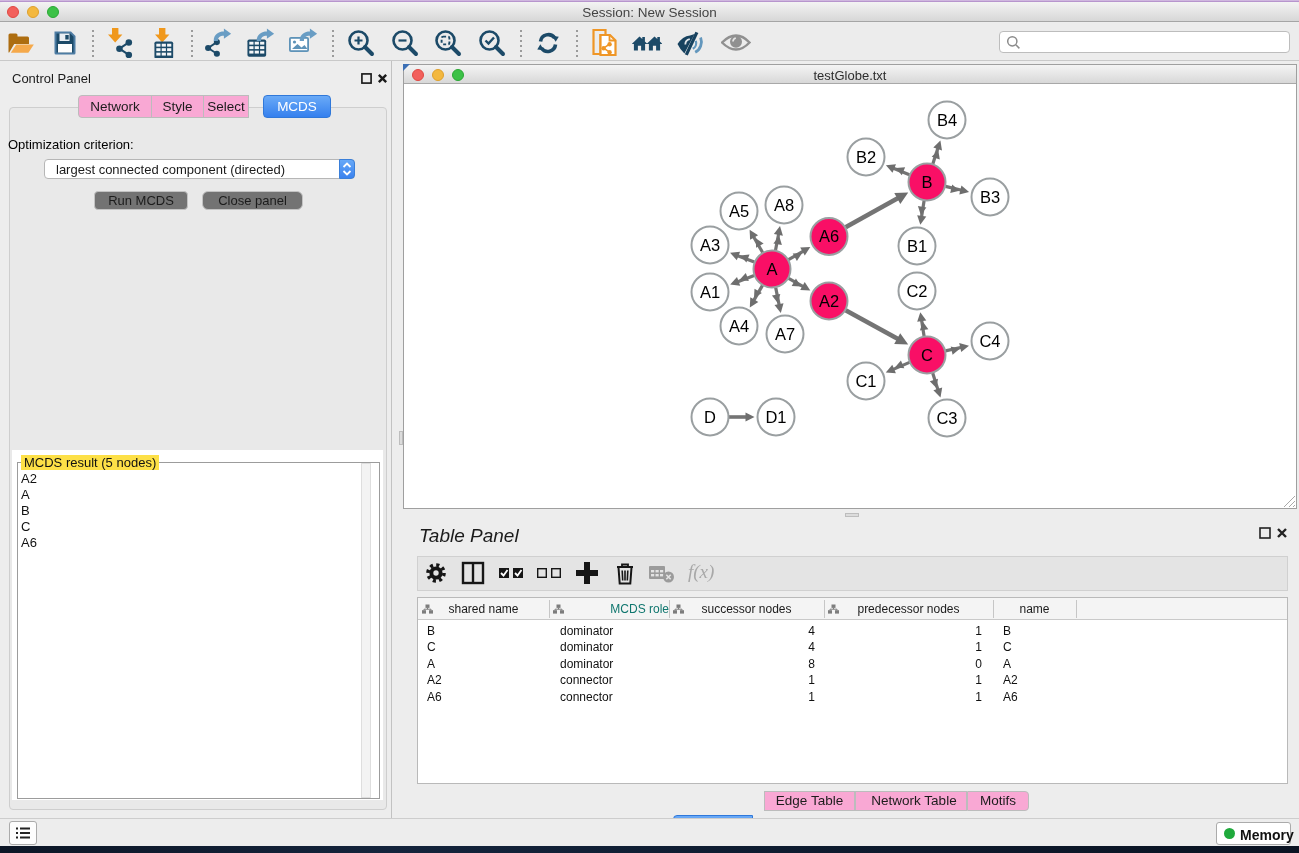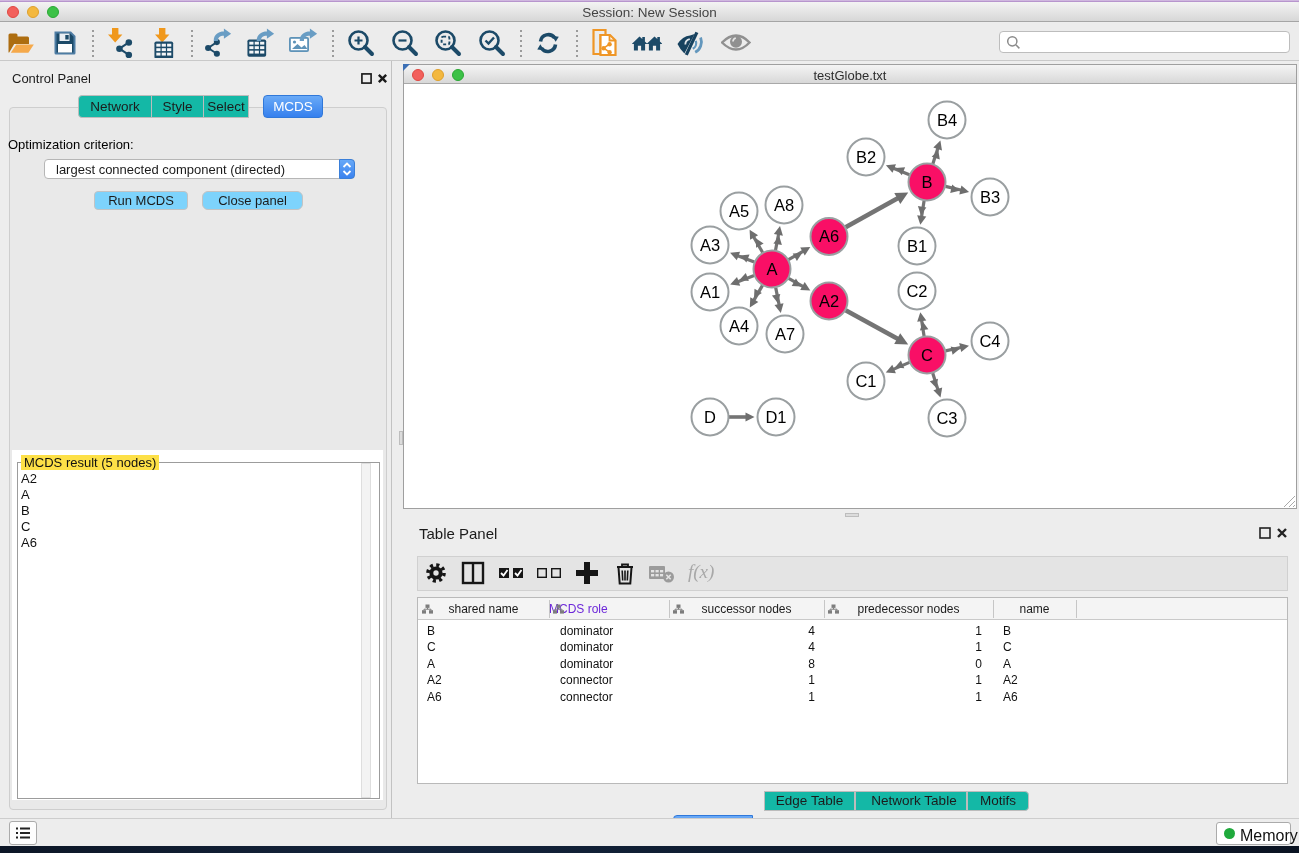--- a/index.html
+++ b/index.html
@@ -1,21 +1,21 @@
 <!DOCTYPE html>
 <html><head><meta charset="utf-8"><style>
 * { margin:0; padding:0; box-sizing:border-box; }
 html,body { width:1299px; height:853px; overflow:hidden; }
 body { font-family:"Liberation Sans", sans-serif; background:#ededed; position:relative; }
 .abs { position:absolute; }
 .ti { position:absolute; }
 .sep { position:absolute; top:30px; height:28px; width:2px; background:repeating-linear-gradient(#9b9b9b 0 2px, rgba(0,0,0,0) 2px 5px); }
 .light { position:absolute; width:12px; height:12px; border-radius:50%; top:8px; }
-.btn { position:absolute; background:#7dd3fc; border:1px solid #c3c3c3; border-radius:4px; font-size:13px; color:#1c1c1c; text-align:center; }
-.tab { position:absolute; background:#14b8a6; border:1px solid #bcbcbc; font-size:13.5px; color:#1c1c1c; text-align:center; height:23px; line-height:21px; }
+.btn { position:absolute; background:#737373; border:1px solid #c3c3c3; border-radius:4px; font-size:13px; color:#1c1c1c; text-align:center; }
+.tab { position:absolute; background:#f9a8d4; border:1px solid #bcbcbc; font-size:13.5px; color:#1c1c1c; text-align:center; height:23px; line-height:21px; }
 .tabsel { background:linear-gradient(#6aaaf7,#3580ee); color:#fff; border-color:#3078d9; border-radius:4px; }
 </style></head><body>
 
 <div class="abs" style="left:0;top:0;width:1299px;height:2px;background:linear-gradient(#dcc8e8,#ab84c4);"></div>
 <div class="abs" style="left:0;top:2px;width:1299px;height:20px;background:linear-gradient(#f3f3f3,#d7d7d7);border-bottom:1px solid #a5a5a5;border-radius:4px 4px 0 0;"></div>
 <div class="light" style="left:7px;top:6px;background:#f2605c;border:1px solid #e04842;"></div>
 <div class="light" style="left:27px;top:6px;background:#f3b83f;border:1px solid #dfa02c;"></div>
 <div class="light" style="left:47px;top:6px;background:#3cc147;border:1px solid #2aa834;"></div>
 <div class="abs" style="left:0;top:5px;width:1299px;text-align:center;font-size:13.5px;color:#444;">Session: New Session</div>
 <div class="abs" style="left:0;top:23px;width:1299px;height:38px;background:#ececec;border-bottom:1px solid #c9c9c9;"></div>
@@ -177,21 +177,21 @@
 <svg class="abs" style="left:361px;top:73px" width="11" height="11" viewBox="0 0 12 12">
     <rect x="1" y="1" width="10" height="10" fill="none" stroke="#1a1a1a" stroke-width="1.8"></rect>
   </svg>
 <svg class="abs" style="left:377px;top:73px" width="11" height="11" viewBox="0 0 12 12">
     <path d="M2 2 L10 10 M10 2 L2 10" stroke="#1a1a1a" stroke-width="2.6"></path>
   </svg>
 <div class="abs" style="left:9px;top:107px;width:378px;height:703px;background:#e9e9e9;border:1px solid #cecece;border-radius:4px;"></div>
 <div class="tab" style="left:78px;top:95px;width:74px;border-radius:4px 0 0 4px;">Network</div>
 <div class="tab" style="left:151px;top:95px;width:53px;">Style</div>
 <div class="tab" style="left:203px;top:95px;width:46px;">Select</div>
-<div class="tab tabsel" style="left:263px;top:95px;width:60px;">MCDS</div>
+<div class="tab tabsel" style="left:263px;top:95px;width:68px;">MCDS</div>
 <div class="abs" style="left:8px;top:137px;width:375px;text-align:left;font-size:13px;color:#000000;">Optimization criterion:</div>
 <div class="abs" style="left:44px;top:159px;width:311px;height:20px;background:#fff;border:1px solid #b6b6b6;border-radius:4px;"></div>
 <div class="abs" style="left:56px;top:162px;font-size:13px;color:#1b1b1b;">largest connected component (directed)</div>
 <div class="abs" style="left:339px;top:159px;width:16px;height:20px;background:linear-gradient(#68a9f8,#3a82ef);border-radius:0 4px 4px 0;border:1px solid #3a7fd9;"></div>
 <svg class="abs" style="left:341px;top:162px" width="12" height="14" viewBox="0 0 12 14">
     <path d="M2.5 5 L6 1.5 L9.5 5" stroke="#fff" stroke-width="1.8" fill="none"></path>
     <path d="M2.5 9 L6 12.5 L9.5 9" stroke="#fff" stroke-width="1.8" fill="none"></path>
   </svg>
 <div class="btn" style="left:94px;top:191px;width:94px;height:19px;line-height:17px;">Run MCDS</div>
 <div class="btn" style="left:202px;top:191px;width:101px;height:19px;line-height:17px;border-radius:6px;">Close panel</div>
@@ -305,21 +305,21 @@
 <text x="543.0" y="337.8" text-anchor="middle" font-size="16.5" fill="#000" font-family="Liberation Sans, sans-serif">C3</text>
 <text x="586.0" y="260.8" text-anchor="middle" font-size="16.5" fill="#000" font-family="Liberation Sans, sans-serif">C4</text>
 <text x="306.0" y="336.8" text-anchor="middle" font-size="16.5" fill="#000" font-family="Liberation Sans, sans-serif">D</text>
 <text x="372.0" y="336.8" text-anchor="middle" font-size="16.5" fill="#000" font-family="Liberation Sans, sans-serif">D1</text>
 </svg>
 <svg class="abs" style="left:1283px;top:495px" width="13" height="13" viewBox="0 0 13 13">
     <path d="M12 1 L1 12 M12 6 L6 12 M12 10 L10 12" stroke="#a9a9a9" stroke-width="1"></path>
   </svg>
 <div class="abs" style="left:399px;top:431px;width:4px;height:14px;background:#dcdcdc;border:1px solid #bdbdbd;"></div>
 <div class="abs" style="left:845px;top:513px;width:14px;height:4px;background:#dcdcdc;border:1px solid #bdbdbd;"></div>
-<div class="abs" style="left:419px;top:525px;font-size:15px;color:#1b1b1b;">Table Panel</div>
+<div class="abs" style="left:419px;top:525px;font-size:19px;color:#1b1b1b;font-style:italic;">Table Panel</div>
 <svg class="abs" style="left:1259px;top:527px" width="12" height="12" viewBox="0 0 12 12">
     <rect x="1" y="1" width="10" height="10" fill="none" stroke="#222" stroke-width="1.6"></rect>
   </svg>
 <svg class="abs" style="left:1276px;top:527px" width="12" height="12" viewBox="0 0 12 12">
     <path d="M2 2 L10 10 M10 2 L2 10" stroke="#222" stroke-width="2.4"></path>
   </svg>
 <div class="abs" style="left:417px;top:556px;width:871px;height:35px;background:#e4e4e4;border:1px solid #d0d0d0;"></div>
 <svg class="ti" style="left:421.0px;top:558.0px" width="30" height="30" viewBox="0 0 30 30">
     <circle cx="15" cy="15" r="6.6" fill="#161616"></circle>
 <circle cx="15" cy="15" r="8" fill="none" stroke="#161616" stroke-width="3.6" stroke-dasharray="3.1 3.18"></circle>
@@ -375,21 +375,21 @@
 <div class="abs" style="left:1076px;top:600px;width:0;height:18px;border-left:1px solid #c6c6c6;"></div>
 <div class="abs" style="left:418px;top:602px;width:131px;text-align:center;font-size:12px;color:#1b1b1b;">shared name</div>
 <svg style="position:absolute;left:422px;top:604px" width="11" height="10" viewBox="0 0 11 10">
     <g fill="#7d7d7d">
       <rect x="3.5" y="0.5" width="4" height="3.4"></rect>
       <rect x="0" y="6.2" width="4" height="3.4"></rect>
       <rect x="7" y="6.2" width="4" height="3.4"></rect>
       <path d="M5.5 3.9 v1.3 M2 6.2 v-1 h7 v1" stroke="#7d7d7d" stroke-width="1" fill="none"></path>
     </g>
   </svg>
-<div class="abs" style="left:549px;top:602px;width:120px;text-align:left;font-size:12px;color:#6d28d9;">MCDS role</div>
+<div class="abs" style="left:549px;top:602px;width:120px;text-align:right;font-size:12px;color:#0f766e;">MCDS role</div>
 <svg style="position:absolute;left:553px;top:604px" width="11" height="10" viewBox="0 0 11 10">
     <g fill="#7d7d7d">
       <rect x="3.5" y="0.5" width="4" height="3.4"></rect>
       <rect x="0" y="6.2" width="4" height="3.4"></rect>
       <rect x="7" y="6.2" width="4" height="3.4"></rect>
       <path d="M5.5 3.9 v1.3 M2 6.2 v-1 h7 v1" stroke="#7d7d7d" stroke-width="1" fill="none"></path>
     </g>
   </svg>
 <div class="abs" style="left:669px;top:602px;width:155px;text-align:center;font-size:12px;color:#1b1b1b;">successor nodes</div>
 <svg style="position:absolute;left:673px;top:604px" width="11" height="10" viewBox="0 0 11 10">
@@ -446,13 +446,13 @@
       <rect x="0" y="0.5" width="2" height="2"></rect>
       <rect x="0" y="5" width="2" height="2"></rect>
       <rect x="0" y="9.5" width="2" height="2"></rect>
       <rect x="4" y="0.5" width="10" height="2"></rect>
       <rect x="4" y="5" width="10" height="2"></rect>
       <rect x="4" y="9.5" width="10" height="2"></rect>
     </g>
   </svg>
 <div class="abs" style="left:1216px;top:822px;width:75px;height:23px;background:#fff;border:1px solid #ababab;border-radius:3px;"></div>
 <div class="abs" style="left:1224px;top:828px;width:11px;height:11px;border-radius:50%;background:#1faa3c;"></div>
-<div class="abs" style="left:1240px;top:827px;font-size:16px;color:#111;">Memory</div>
+<div class="abs" style="left:1240px;top:827px;font-size:14px;color:#111;font-weight:bold;">Memory</div>
 <div class="abs" style="left:0;top:846px;width:1299px;height:7px;background:linear-gradient(90deg,#0c1626,#14243c 30%,#0e1c30 60%,#0a1322);"></div>
 </body></html>

